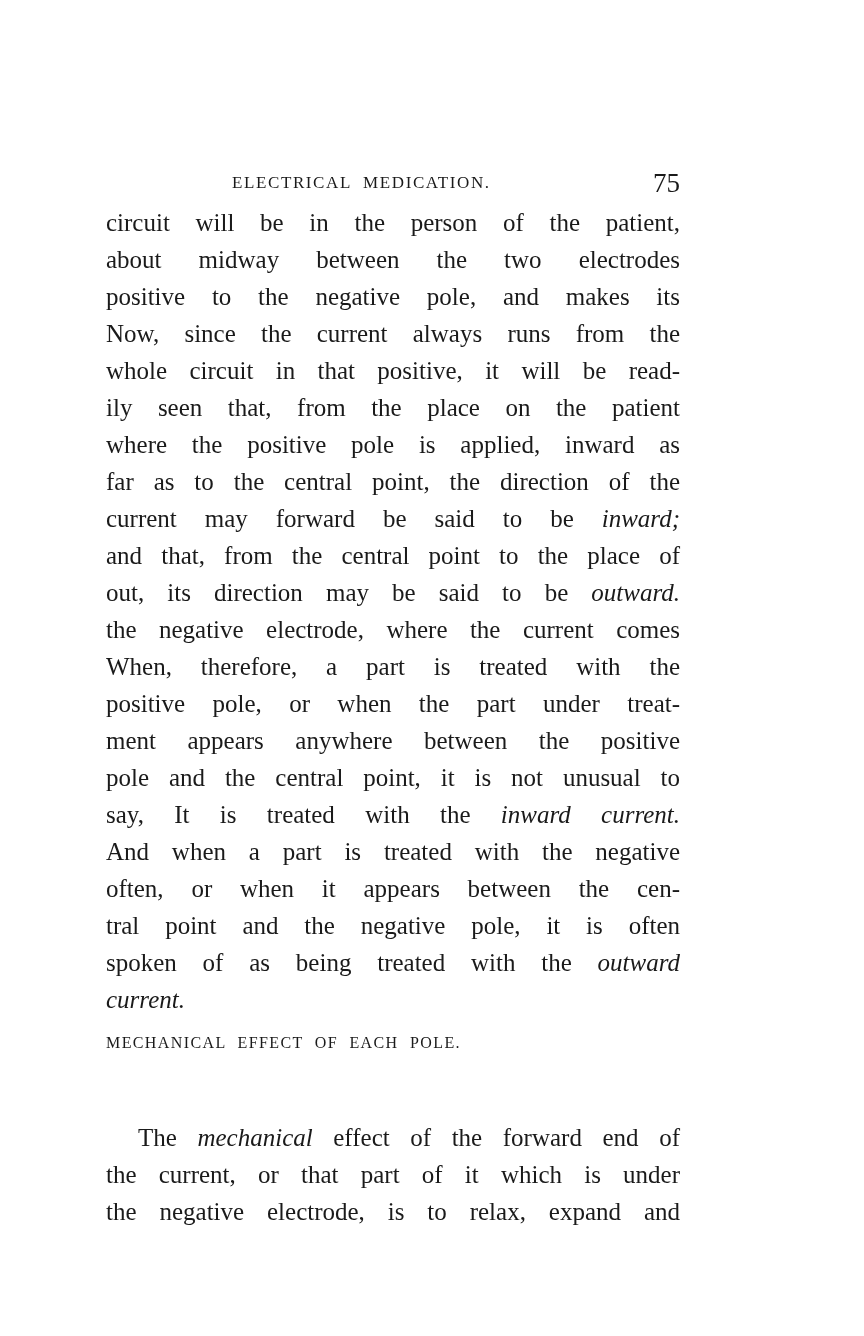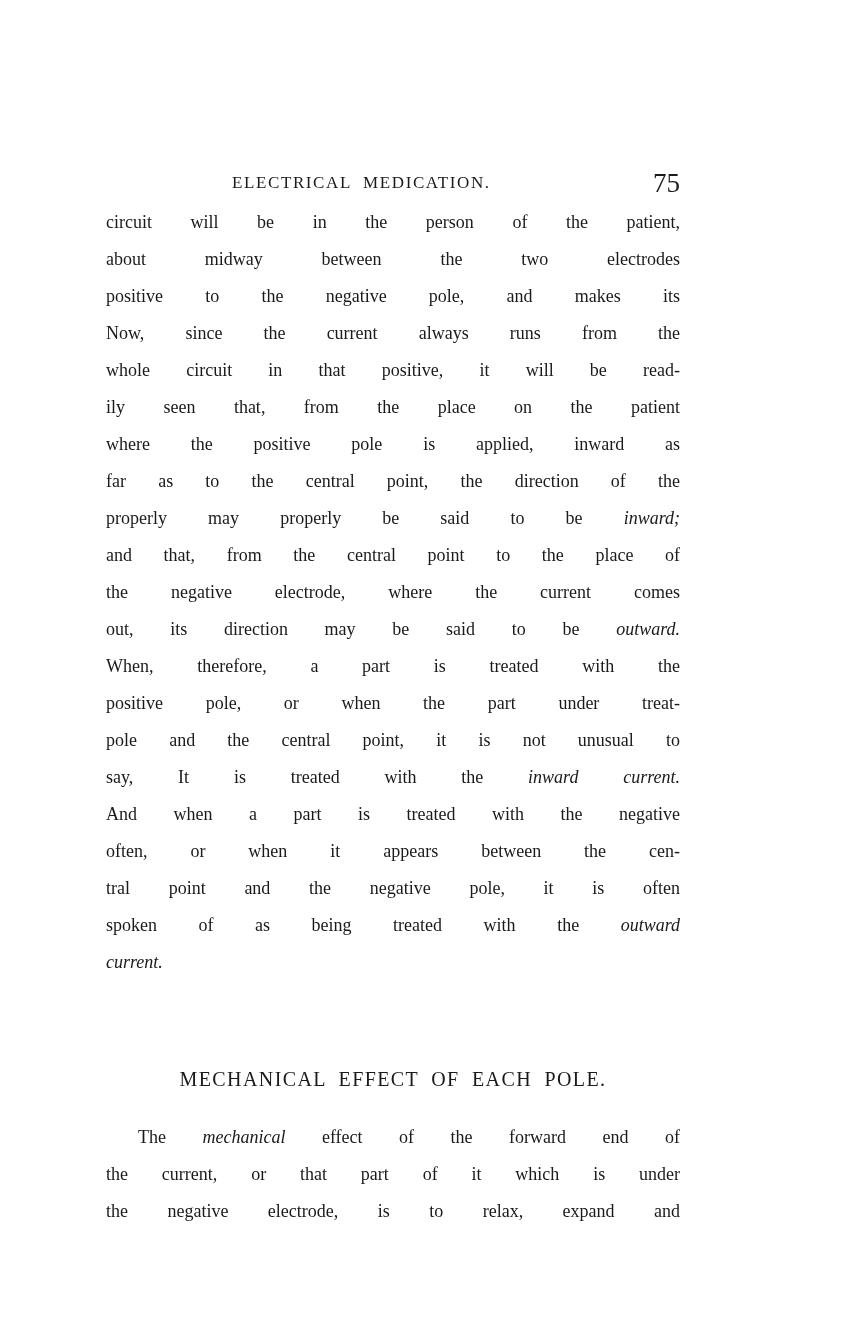--- a/index.html
+++ b/index.html
@@ -44,41 +44,40 @@
     .body-text {
       position: absolute;
       left: 106px;
       top: 185px;
       width: 574px;
     }
     .line {
       display: block;
       height: 37px;
       line-height: 37px;
-      font-size: 18px;
+      font-size: 25px;
       text-align: justify;
       text-align-last: justify;
       white-space: nowrap;
       overflow: visible;
     }
     .line.last {
       text-align-last: left;
     }
     .line.indent {
       padding-left: 32px;
     }
     em {
     }
     .section-heading {
       position: absolute;
       left: 106px;
       width: 574px;
-      top: 1049px;
-      text-align: center;
-      font-size: 20px;
+      top: 1015px;
+      font-size: 16px;
       letter-spacing: 1.4px;
       word-spacing: 6px;
     }
     .para2 {
       position: absolute;
       left: 106px;
       top: 1100px;
       width: 574px;
     }
   </style>
@@ -94,26 +93,27 @@
 
   <div class="body-text" id="para1">
       <span class="line"><span>circuit will be in the person of the patient,</span></span>
       <span class="line"><span>about midway between the two electrodes</span></span>
       <span class="line"><span>positive to the negative pole, and makes its</span></span>
       <span class="line"><span>Now, since the current always runs from the</span></span>
       <span class="line"><span>whole circuit in that positive, it will be read-</span></span>
       <span class="line"><span>ily seen that, from the place on the patient</span></span>
       <span class="line"><span>where the positive pole is applied, inward as</span></span>
       <span class="line"><span>far as to the central point, the direction of the</span></span>
-      <span class="line"><span>properly may properly be said to be </span><em>inward;</em></span>
+      <span class="line"><span>current may forward be said to be </span><em>inward;</em></span>
       <span class="line"><span>and that, from the central point to the place of</span></span>
+      <span class="line"><span>out, its direction may be said to be </span><em>outward.</em></span>
       <span class="line"><span>the negative electrode, where the current comes</span></span>
-      <span class="line"><span>out, its direction may be said to be </span><em>outward.</em></span>
       <span class="line"><span>When, therefore, a part is treated with the</span></span>
       <span class="line"><span>positive pole, or when the part under treat-</span></span>
+      <span class="line"><span>ment appears anywhere between the positive</span></span>
       <span class="line"><span>pole and the central point, it is not unusual to</span></span>
       <span class="line"><span>say, It is treated with the </span><em>inward current.</em></span>
       <span class="line"><span>And when a part is treated with the negative</span></span>
       <span class="line"><span>often, or when it appears between the cen-</span></span>
       <span class="line"><span>tral point and the negative pole, it is often</span></span>
       <span class="line"><span>spoken of as being treated with the </span><em>outward</em></span>
       <span class="line last"><em>current.</em></span>
     </div>
 
   <div class="section-heading">MECHANICAL EFFECT OF EACH POLE.</div>

